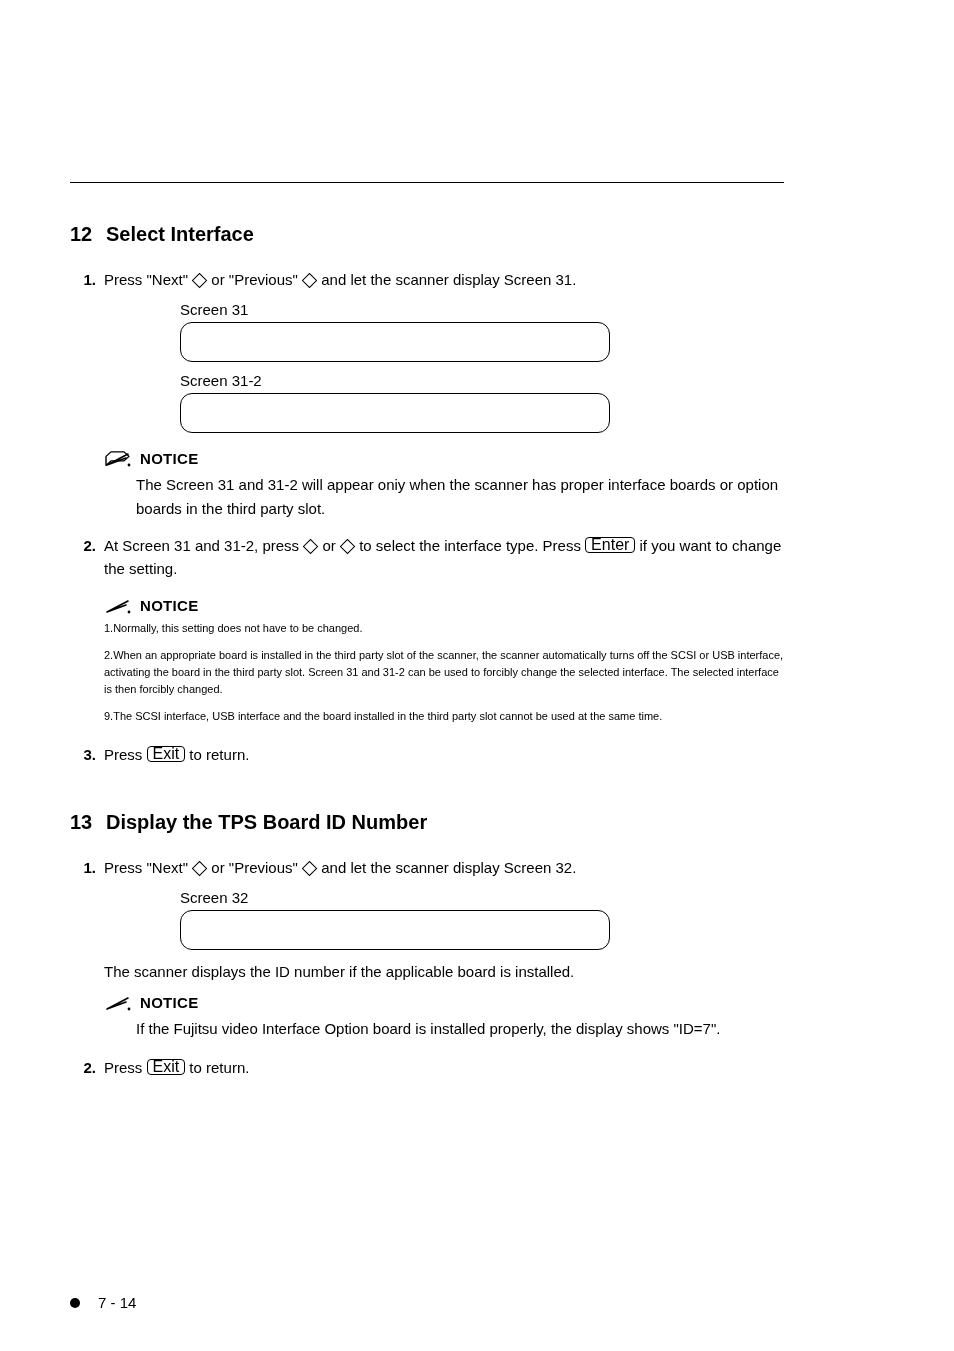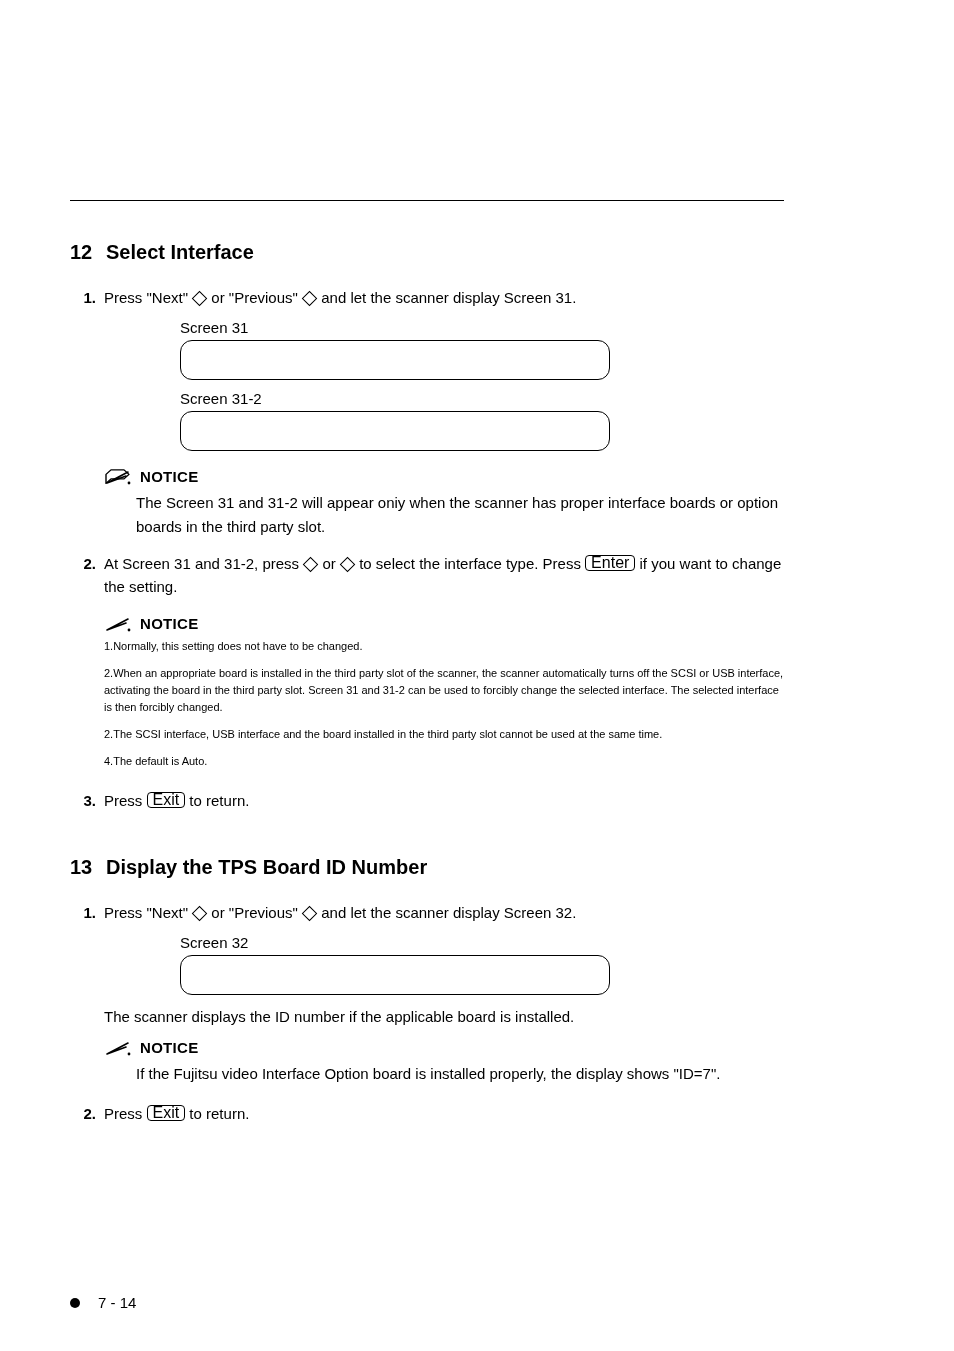--- a/index.html
+++ b/index.html
@@ -1,17 +1,17 @@
 <!DOCTYPE html>
 <html><head>
 <meta charset="utf-8">
 <style>
   * { box-sizing: border-box; margin: 0; padding: 0; }
   html, body { width: 954px; background: #fff; font-family: Arial, Helvetica, sans-serif; color: #000; }
-  .page { width: 854px; min-height: 1351px; padding: 70px 70px 40px 70px; position: relative; }
+  .page { width: 854px; min-height: 1351px; padding: 52px 70px 40px 70px; position: relative; }
   .hr-top { border: none; border-top: 1.5px solid #000; margin: 130px 0 40px 0; }
 
   .section-row { display: flex; align-items: baseline; margin-bottom: 22px; }
   .section-num { font-weight: bold; font-size: 20px; width: 36px; }
   .section-title { font-weight: bold; font-size: 20px; }
 
   .step-row { display: flex; margin-bottom: 10px; font-size: 15px; line-height: 1.55; }
   .step-num { width: 34px; font-weight: bold; flex-shrink: 0; text-align: right; padding-right: 8px; }
   .step-body { flex: 1; }
 
@@ -105,22 +105,21 @@
     <div class="notice-header">
       <svg class="notice-icon" viewBox="0 0 28 18">
         <path d="M3 16 L24 5 M3 16 L22 9" stroke="#000" stroke-width="1.6" fill="none" stroke-linecap="round"></path>
         <circle cx="25" cy="16" r="1.4" fill="#000"></circle>
       </svg>
       <span class="notice-label">NOTICE</span>
     </div>
     <div class="notice-body-wide">
       <p>1.Normally, this setting does not have to be changed.</p>
       <p>2.When an appropriate board is installed in the third party slot of the scanner, the scanner automatically turns off the SCSI or USB interface, activating the board in the third party slot. Screen 31 and 31-2 can be used to forcibly change the selected interface. The selected interface is then forcibly changed.</p>
-      <p>2.The SCSI interface, USB interface and the board installed in the third party slot cannot be used at the same time.</p>
-      <p>4.The default is Auto.</p>
+      <p>9.The SCSI interface, USB interface and the board installed in the third party slot cannot be used at the same time.</p>
     </div>
   </div>
 
   <div class="step-row" style="margin-top:18px;">
     <div class="step-num">3.</div>
     <div class="step-body">
       <span>Press </span>
       <span class="key">Exit</span>
       <span> to return.</span>
     </div>

